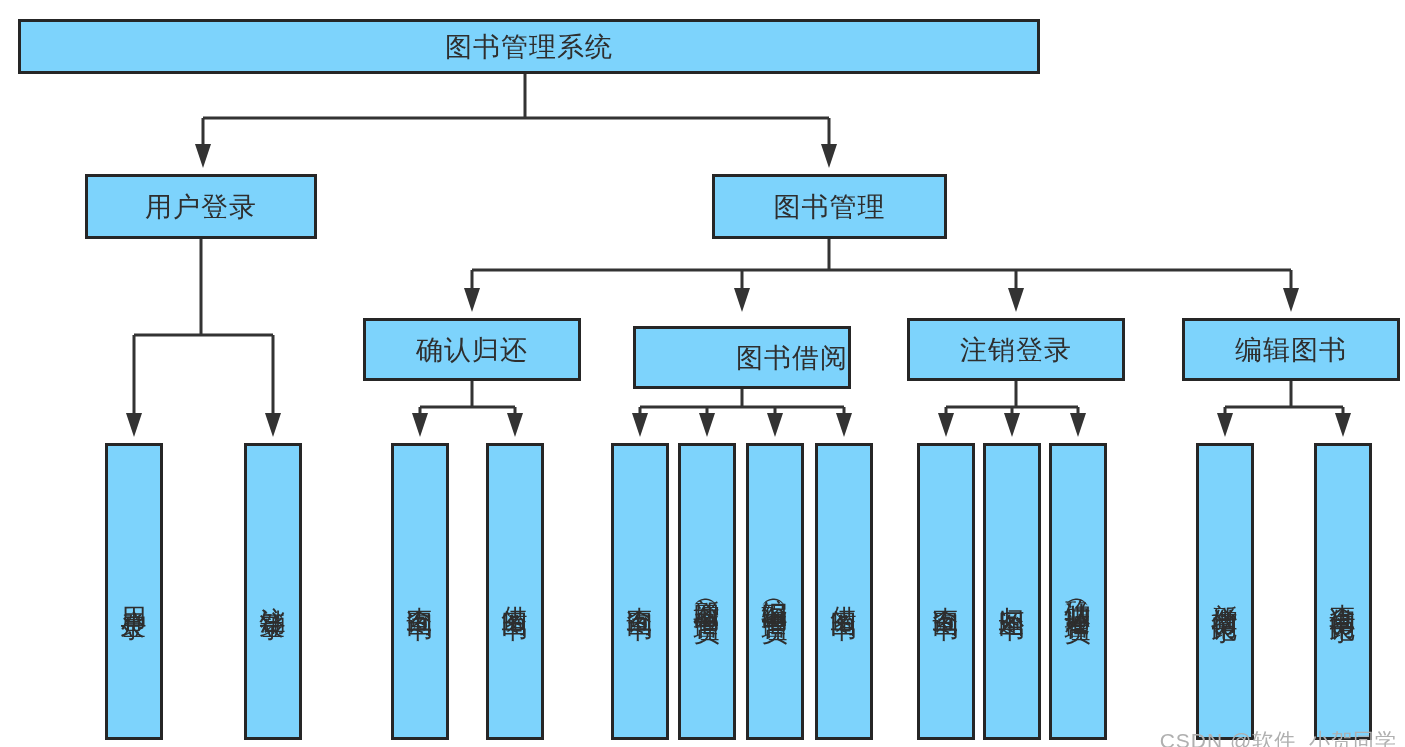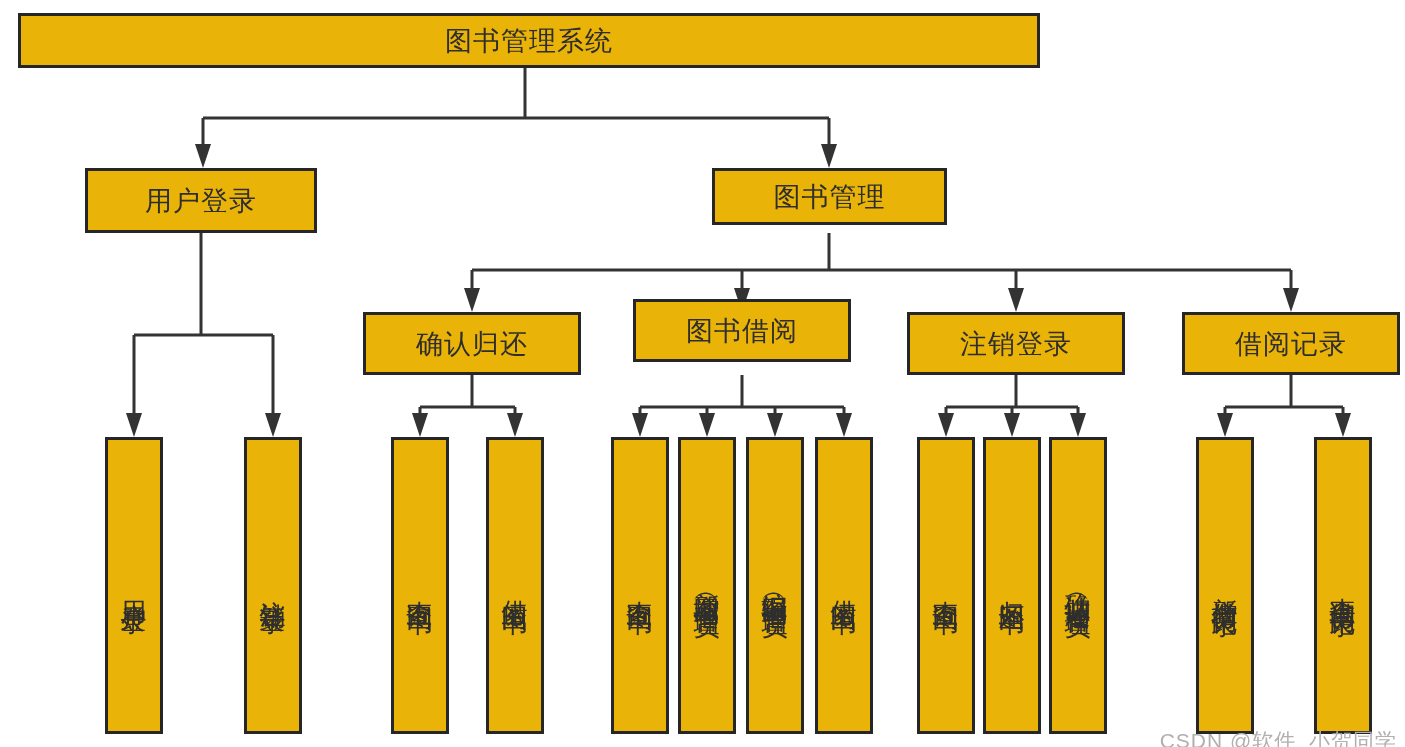--- a/index.html
+++ b/index.html
@@ -22,26 +22,27 @@
     stroke-width: 3;
     fill: none;
   }
   .connector-layer polygon {
     fill: #333333;
     stroke: none;
   }
   .box {
     position: absolute;
     box-sizing: border-box;
-    background: #eab308;
+    background: #7dd3fc;
     border: 3px solid #262626;
     display: flex;
     align-items: center;
     justify-content: center;
     z-index: 1;
+    margin-top: 6px;
   }
   .hlabel {
     color: #2e2e2e;
     font-size: 27px;
     letter-spacing: 1px;
     white-space: nowrap;
   }
   .leaf { top: 437px; width: 58px; height: 297px; }
   .vlabel {
     writing-mode: vertical-rl;
@@ -112,35 +113,35 @@
     </g>
   </svg>
 
   <div class="box" style="left:18px; top:13px; width:1022px; height:55px;">
     <span class="hlabel">图书管理系统</span>
   </div>
 
   <div class="box" style="left:85px; top:168px; width:232px; height:65px;">
     <span class="hlabel">用户登录</span>
   </div>
-  <div class="box" style="left:712px; top:168px; width:235px; height:57px;">
+  <div class="box" style="left:712px; top:168px; width:235px; height:65px;">
     <span class="hlabel">图书管理</span>
   </div>
 
   <div class="box" style="left:363px; top:312px; width:218px; height:63px;">
     <span class="hlabel">确认归还</span>
   </div>
-  <div class="box" style="left:633px; top:299px; width:218px; height:63px;">
+  <div class="box" style="left:633px; top:320px; width:218px; height:63px;justify-content:flex-end;">
     <span class="hlabel">图书借阅</span>
   </div>
   <div class="box" style="left:907px; top:312px; width:218px; height:63px;">
     <span class="hlabel">注销登录</span>
   </div>
   <div class="box" style="left:1182px; top:312px; width:218px; height:63px;">
-    <span class="hlabel">借阅记录</span>
+    <span class="hlabel">编辑图书</span>
   </div>
 
   <div class="box leaf" style="left:105px;">
     <span class="vlabel">用户登录</span>
   </div>
   <div class="box leaf" style="left:244px;">
     <span class="vlabel">注销登录</span>
   </div>
 
   <div class="box leaf" style="left:391px;">

